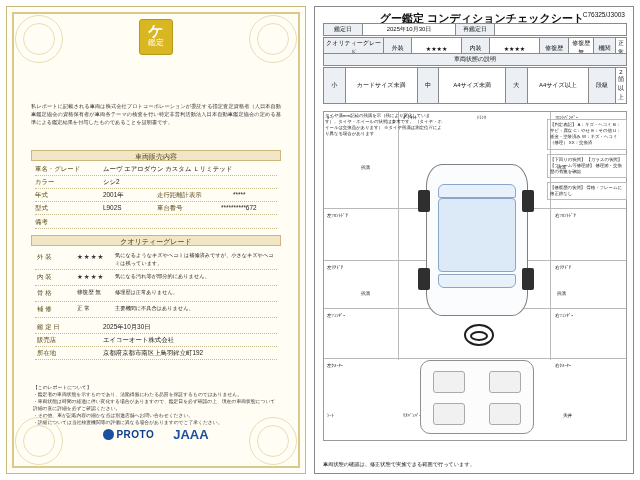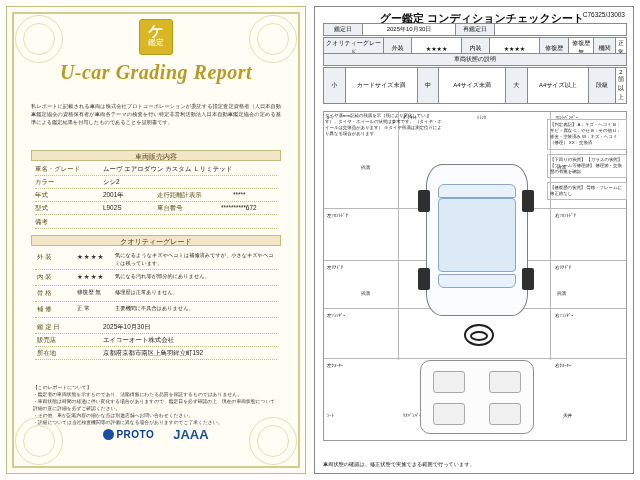--- a/index.html
+++ b/index.html
@@ -133,21 +133,20 @@
     <div class="orn tl"></div>
     <div class="orn tr"></div>
     <div class="orn bl"></div>
     <div class="orn br"></div>
 
     <div class="seal">
       <span class="big">ケ</span>
       <span>鑑定</span>
     </div>
 
-    <div class="cert-title">U-car Grading Report</div>
     <div class="cert-note">私レポートに記載される車両は株式会社プロトコーポレーションが委託する指定査定資格者（人日本自動車鑑定協会の資格保有者が車両各テーマの検査を行い特定非営利活動法人日本自動車鑑定協会の定める基準による鑑定結果を付与したものであることを証明書です。</div>
 
     <div class="sec-head" style="top:143px;">車両販売内容</div>
 
     <div class="kv" style="left:28px;top:158px;"><b>車名・グレード</b></div>
     <div class="kv" style="left:96px;top:158px;">ムーヴ エアロダウン カスタム Ｌリミテッド</div>
     <div class="rule" style="left:28px;right:28px;top:168px;"></div>
 
     <div class="kv" style="left:28px;top:171px;"><b>カラー</b></div>
     <div class="kv" style="left:96px;top:171px;">シシ2</div>

